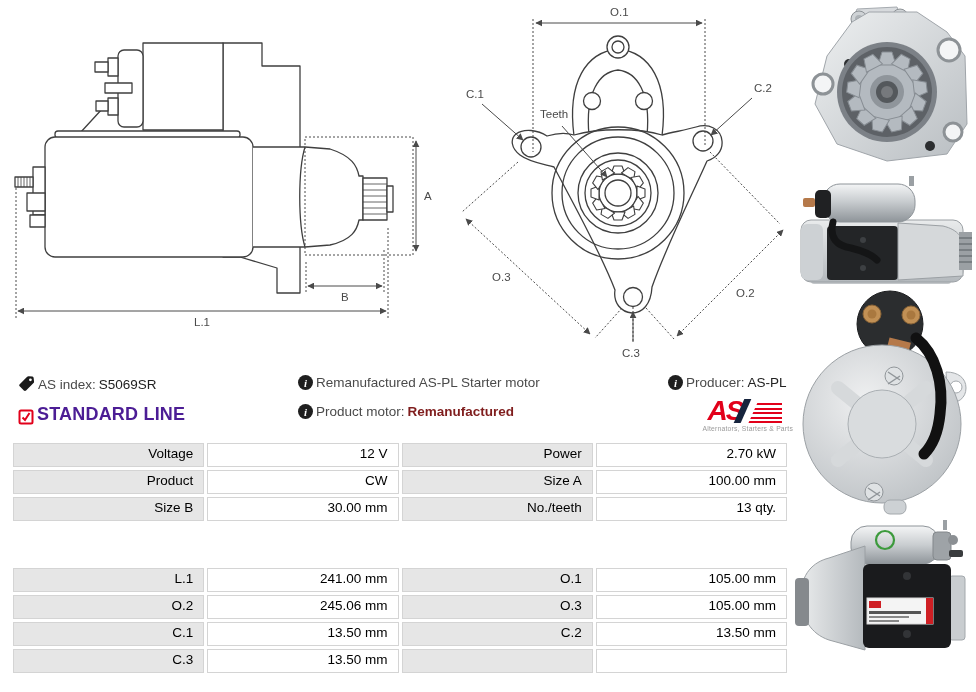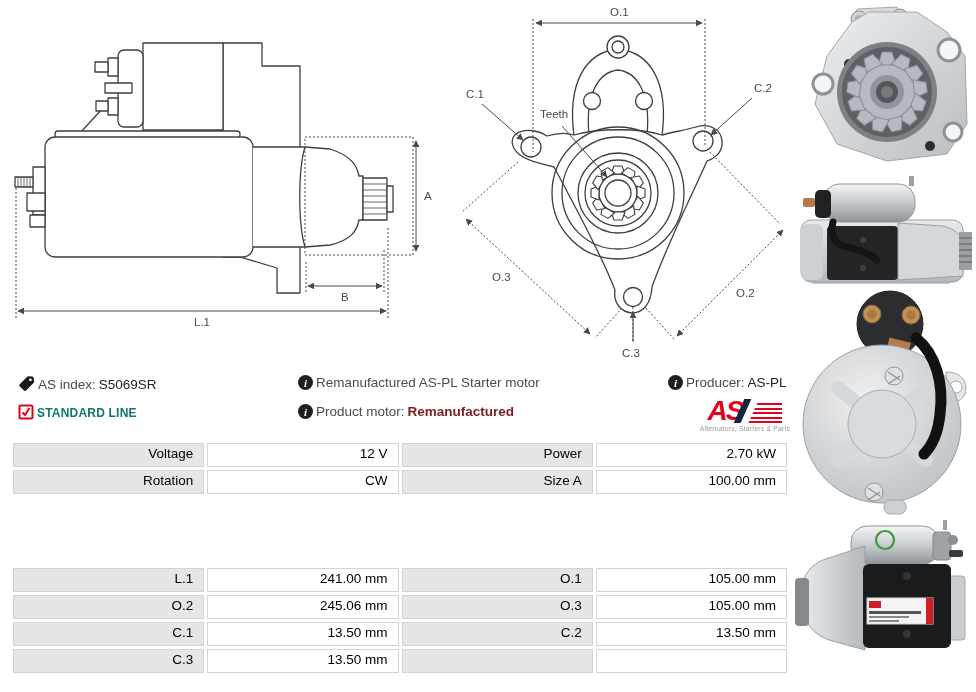--- a/index.html
+++ b/index.html
@@ -3,27 +3,27 @@
 <meta charset="utf-8">
 <style>
   html,body{margin:0;padding:0;background:#fff;}
   .page{position:relative;width:976px;height:692px;background:#fff;overflow:hidden;
         font-family:"Liberation Sans",sans-serif;color:#333;}
   .abs{position:absolute;}
   
   .info-item{position:absolute;display:flex;align-items:flex-end;gap:3px;
              font-size:13.5px;color:#4a4a4a;white-space:nowrap;}
   .bold{font-weight:normal;color:#222;}
-  .red-bold{color:#0f766e;font-weight:bold;font-size:12px;letter-spacing:.2px;}
+  .red-bold{color:#4c1d95;font-weight:bold;font-size:18px;letter-spacing:.2px;}
   .green-bold{color:#7f1d1d;font-weight:bold;}
   .info-icon{width:15px;height:15px;border-radius:50%;background:#1f1f1f;color:#fff;
              display:inline-flex;align-items:center;justify-content:center;flex:none;
              font:bold 11px "Liberation Serif",serif;font-style:italic;}
   
-  .as-logo{position:absolute;left:697px;top:397px;width:96px;text-align:center;}
+  .as-logo{position:absolute;left:697px;top:397px;width:96px;text-align:right;}
   .as-logo-mark{display:flex;align-items:flex-end;justify-content:center;height:26px;}
   .as-logo-text{font-size:28px;line-height:24px;font-weight:bold;font-style:italic;
                 color:#e2001a;letter-spacing:-2px;}
   .as-logo-slash{width:7px;height:24px;background:#16243d;transform:skewX(-24deg);
                  margin-left:-3px;}
   .as-logo-stripes{width:34px;height:20px;margin-left:2px;
       background:repeating-linear-gradient(180deg,#e2001a 0 2.2px,#fff 2.2px 4.6px);
       clip-path:polygon(26% 0,100% 0,100% 100%,0 100%);}
   .as-logo-tagline{font-size:6.8px;color:#9a9a9a;margin-top:2px;letter-spacing:.2px;}
   
@@ -350,24 +350,30 @@
         <col style="width:25%">
       </colgroup>
     <tbody>
         <tr>
       <td class="lbl">Voltage</td>
       <td class="val">12 V</td>
       <td class="lbl">Power</td>
       <td class="val">2.70 kW</td>
     </tr>
     <tr>
-      <td class="lbl">Rotation</td>
+      <td class="lbl">Product</td>
       <td class="val">CW</td>
       <td class="lbl">Size A</td>
       <td class="val">100.00 mm</td>
+    </tr>
+    <tr>
+      <td class="lbl">Size B</td>
+      <td class="val">30.00 mm</td>
+      <td class="lbl">No./teeth</td>
+      <td class="val">13 qty.</td>
     </tr>
   </tbody>
     </table>
 
   <table class="spec" style="top:565px">
     <colgroup>
         <col style="width:25%">
         <col style="width:25%">
         <col style="width:25%">
         <col style="width:25%">

